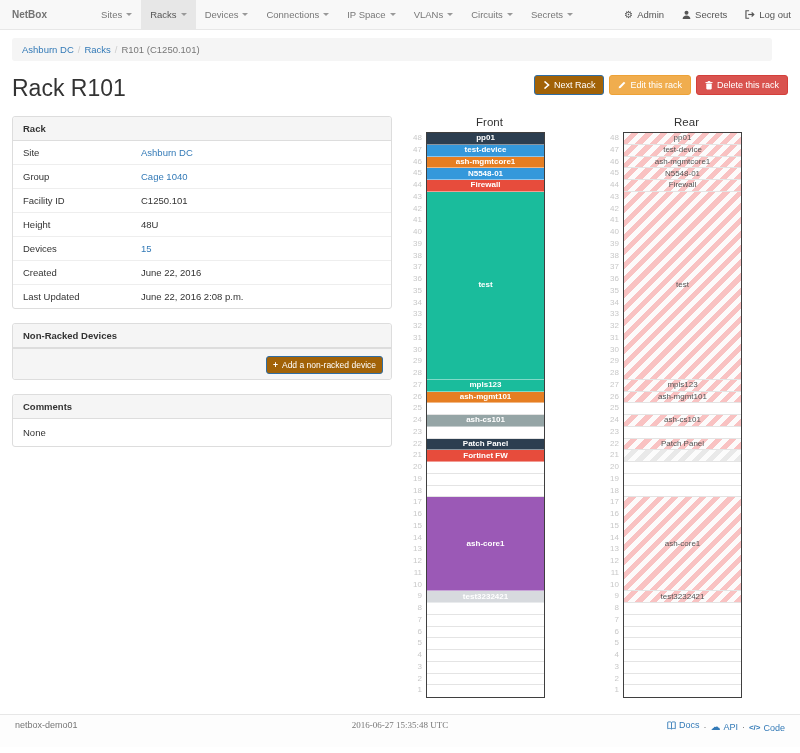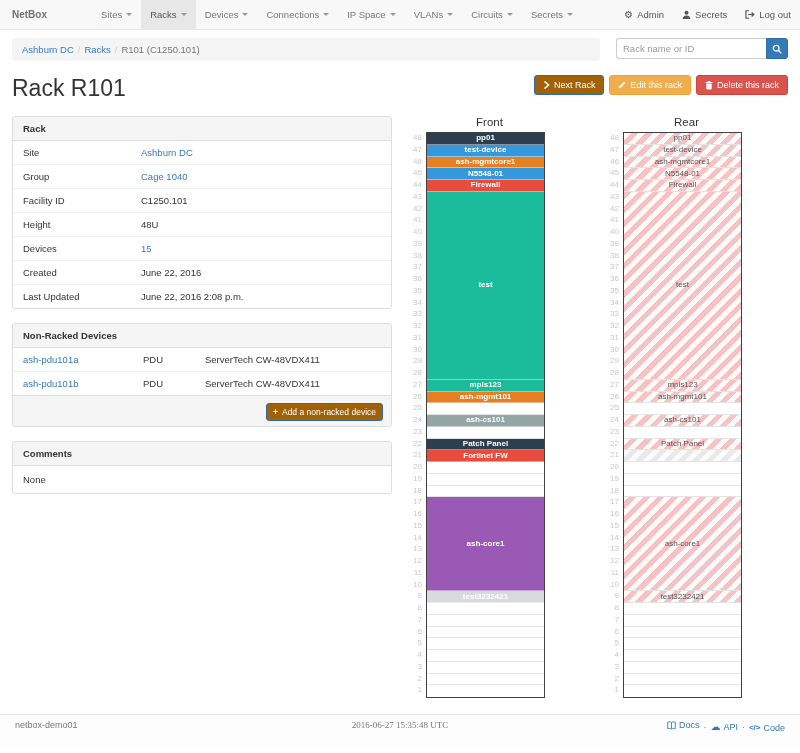--- a/index.html
+++ b/index.html
@@ -154,29 +154,20 @@
         </span>
         <span>Log out</span>
       </div>
     </div>
 </div>
 
 <div class="container">
 
   <div class="crumb-row">
     <div class="breadcrumb" id="breadcrumb"><a>Ashburn DC</a><span class="crumb-sep">/</span><a>Racks</a><span class="crumb-sep">/</span><span>R101 (C1250.101)</span></div>
-    <div class="searchbox">
-      <input type="text" placeholder="Rack name or ID" style="">
-      <div class="search-btn">
-        <svg class="icn" width="10" height="10" viewBox="0 0 12 12">
-            <circle cx="5" cy="5" r="3.4" fill="none" stroke="#fff" stroke-width="1.5"></circle>
-            <line x1="7.6" y1="7.6" x2="11" y2="11" stroke="#fff" stroke-width="1.7"></line>
-          </svg>
-      </div>
-    </div>
   </div>
 
   <div class="actions">
     <div class="btn btn-primary">
       <span class="ic">
           <svg class="icn" width="7" height="8" viewBox="0 0 7 8">
             <polyline points="1.5,0.5 5.5,4 1.5,7.5" fill="none" stroke="#fff" stroke-width="1.6"></polyline>
           </svg>
         </span>
       <span>Next Rack</span>
@@ -236,34 +227,20 @@
               <tr>
                 <td class="lbl">Last Updated</td>
                 <td>June 22, 2016 2:08 p.m.</td>
               </tr>
             </tbody>
           </table>
       </div>
 
       <div class="panel">
         <div class="panel-heading">Non-Racked Devices</div>
-        <table class="dev-table">
-            <tbody id="nonracked-rows">
-              <tr>
-                <td class="c1"><a>ash-pdu101a</a></td>
-                <td class="c2">PDU</td>
-                <td>ServerTech CW-48VDX411</td>
-              </tr>
-              <tr>
-                <td class="c1"><a>ash-pdu101b</a></td>
-                <td class="c2">PDU</td>
-                <td>ServerTech CW-48VDX411</td>
-              </tr>
-            </tbody>
-          </table>
         <div class="panel-footer">
           <div class="btn btn-primary btn-xs" style="display:inline-flex">
             <span class="ic" style="font-weight:bold">+</span>
             <span>Add a non-racked device</span>
           </div>
         </div>
       </div>
 
       <div class="panel">
         <div class="panel-heading">Comments</div>

